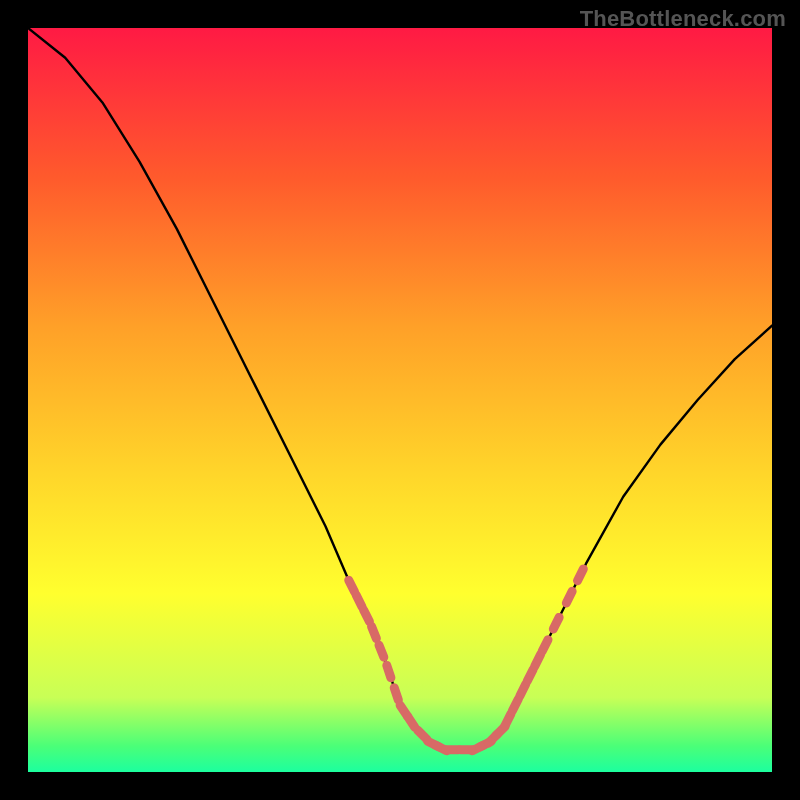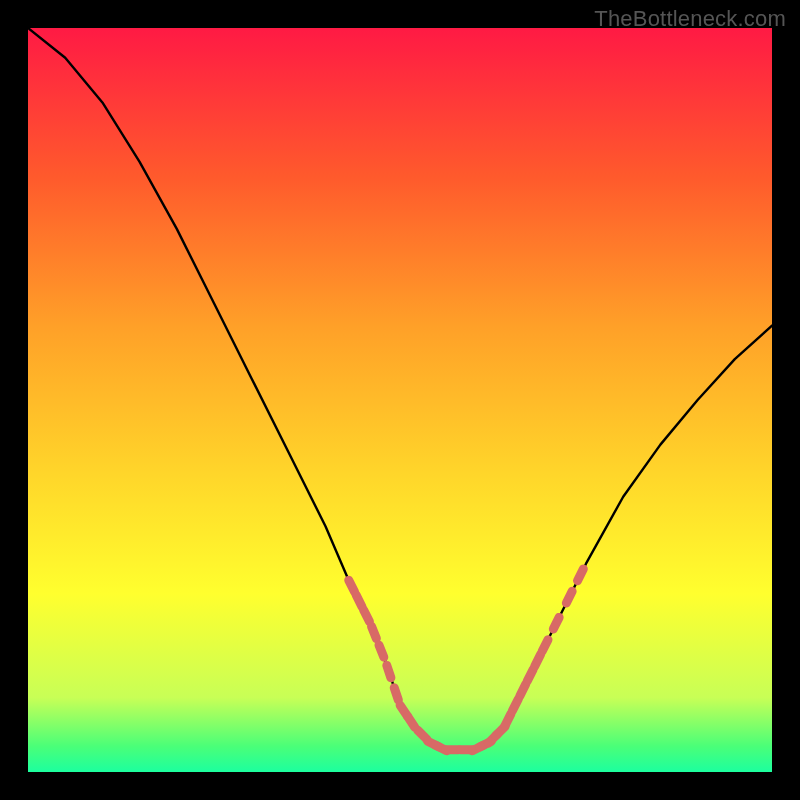--- a/index.html
+++ b/index.html
@@ -26,21 +26,21 @@
     width: 744px;
     height: 744px;
   }
   .watermark {
     position: absolute;
     top: 6px;
     right: 14px;
     color: #555;
     font-size: 22px;
     letter-spacing: 0.2px;
-    font-weight: 400;
+    font-weight: 700;
     pointer-events: none;
   }
 </style>
 </head>
 <body>
 
 <div class="chart-frame">
   <svg class="plot-area" viewBox="0 0 744 744" width="744" height="744" preserveAspectRatio="none">
     <defs>
       <linearGradient id="bg-grad" x1="0" y1="0" x2="0" y2="1">

